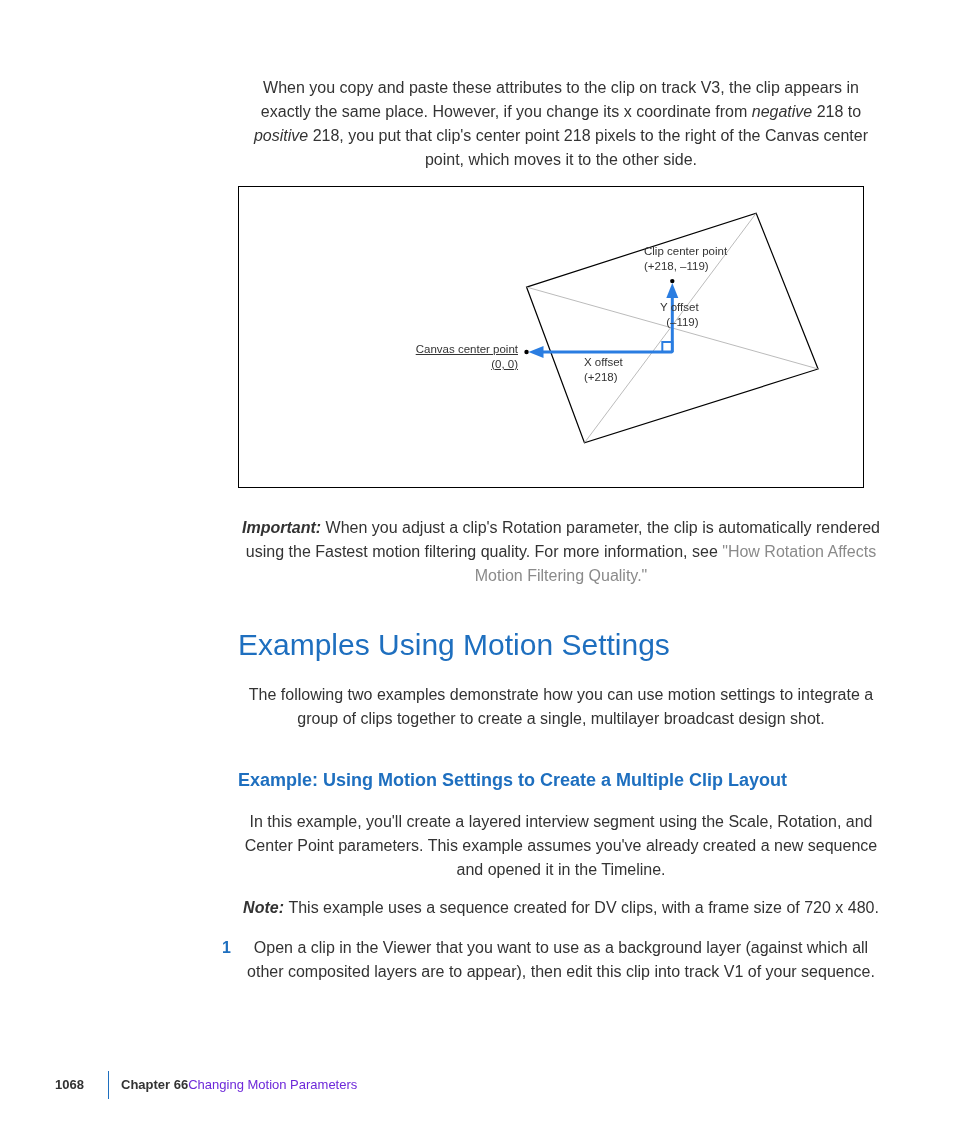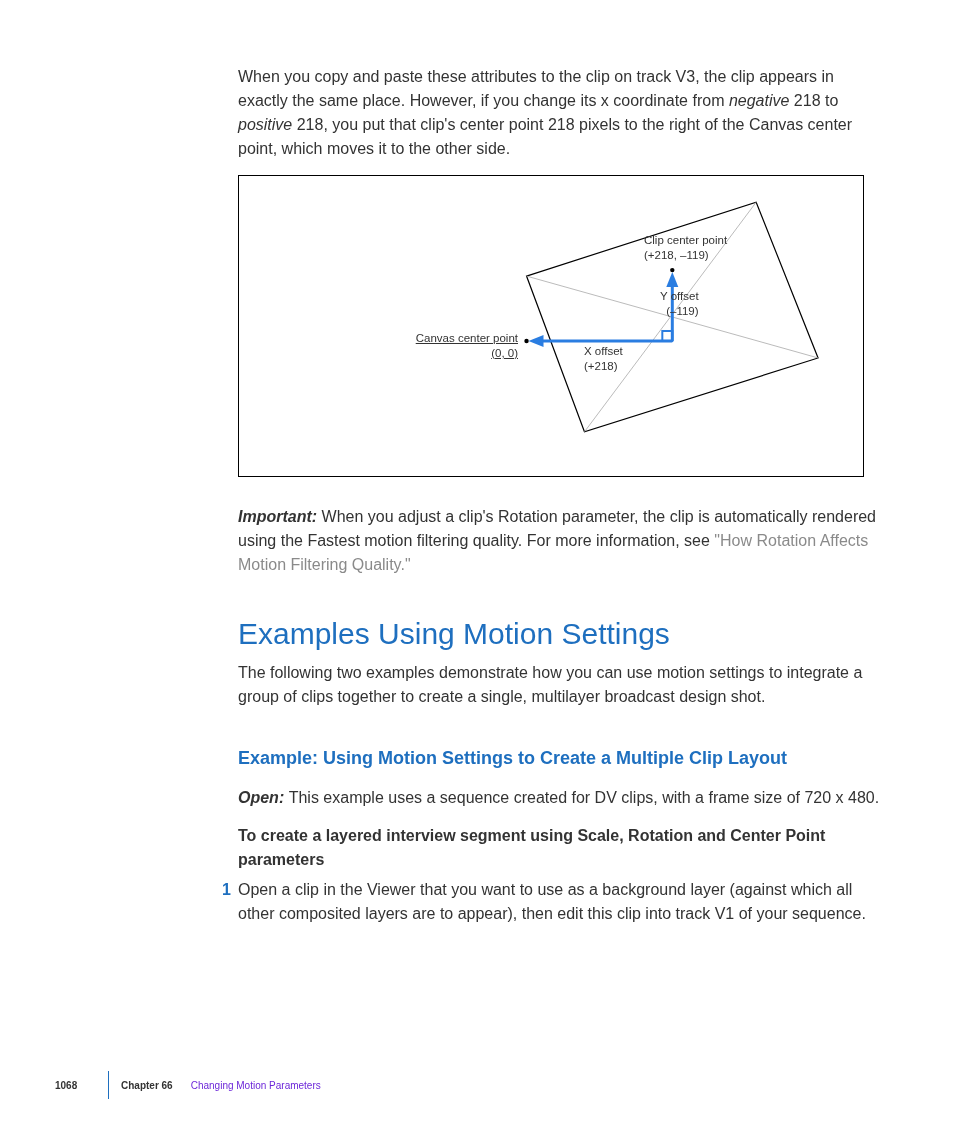--- a/index.html
+++ b/index.html
@@ -11,21 +11,21 @@
     line-height: 1.5;
     background: #fff;
   }
   .page {
     width: 954px;
     height: 1145px;
     position: relative;
     box-sizing: border-box;
     padding: 60px 70px 40px 238px;
   }
-  p { margin: 5px 0 6px 0; }
+  p { margin: 16px 0 6px 0; text-align: center; }
   .para { color: #333; }
   .italic { font-style: italic; }
   .bold-italic { font-style: italic; font-weight: 600; color:#333; }
   .link { color: #8a8a8a; }
   .diagram-box {
     border: 1px solid #000;
     height: 300px;
     margin: 14px 20px 28px 0;
     position: relative;
   }
@@ -49,24 +49,24 @@
   .footer {
     position: absolute;
     bottom: 46px;
     left: 108px;
     right: 70px;
     border-left: 1px solid #1e6fbf;
     padding-left: 12px;
     height: 28px;
     display: flex;
     align-items: center;
-    font-size: 10px;
+    font-size: 13px;
   }
   .footer-pg { position:absolute; left:-54px; font-weight:600; color:#333;}
-  .footer-ch { font-weight:600; color:#333; margin-right:18px;}
+  .footer-ch { font-weight:600; color:#333; }
   .footer-title { color:#6d28d9; }
   svg.diagram-svg {
     position:absolute; inset:0; width:100%; height:100%;
   }
 </style>
 </head>
 <body>
 
 <div class="page">
 
@@ -117,26 +117,26 @@
   </div>
 
   <p class="para">
     <span class="bold-italic">Important:  </span><span>When you adjust a clip's Rotation parameter, the clip is automatically rendered using the Fastest motion filtering quality. For more information, see </span><span class="link">"How Rotation Affects Motion Filtering Quality."</span>
   </p>
 
   <h2 class="h-blue">Examples Using Motion Settings</h2>
   <p class="para">The following two examples demonstrate how you can use motion settings to integrate a group of clips together to create a single, multilayer broadcast design shot.</p>
 
   <h3 class="h-blue-small">Example: Using Motion Settings to Create a Multiple Clip Layout</h3>
+  <p class="para">In this example, you'll create a layered interview segment using the Scale, Rotation, and Center Point parameters. This example assumes you've already created a new sequence and opened it in the Timeline.</p>
 
   <p class="para" style="margin-top:14px;">
-    <span class="bold-italic">Open:  </span><span>This example uses a sequence created for DV clips, with a frame size of 720 x 480.</span>
+    <span class="bold-italic">Note:  </span><span>This example uses a sequence created for DV clips, with a frame size of 720 x 480.</span>
   </p>
 
-  <p class="para bold" style="margin-top:14px;">To create a layered interview segment using Scale, Rotation and Center Point parameters</p>
 
   <div class="step-wrap">
     <span class="step-num">1</span>
     <p class="para">Open a clip in the Viewer that you want to use as a background layer (against which all other composited layers are to appear), then edit this clip into track V1 of your sequence.</p>
   </div>
 
   <div class="footer">
     <span class="footer-pg">1068</span>
     <span class="footer-ch">Chapter 66</span>
     <span class="footer-title">Changing Motion Parameters</span>

